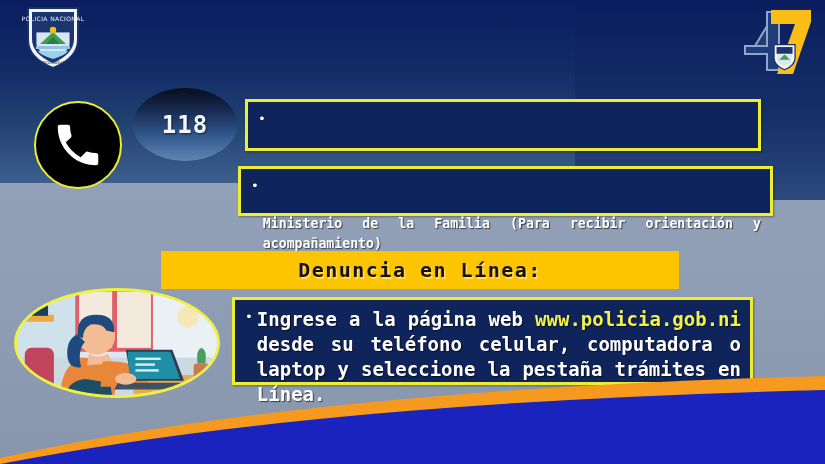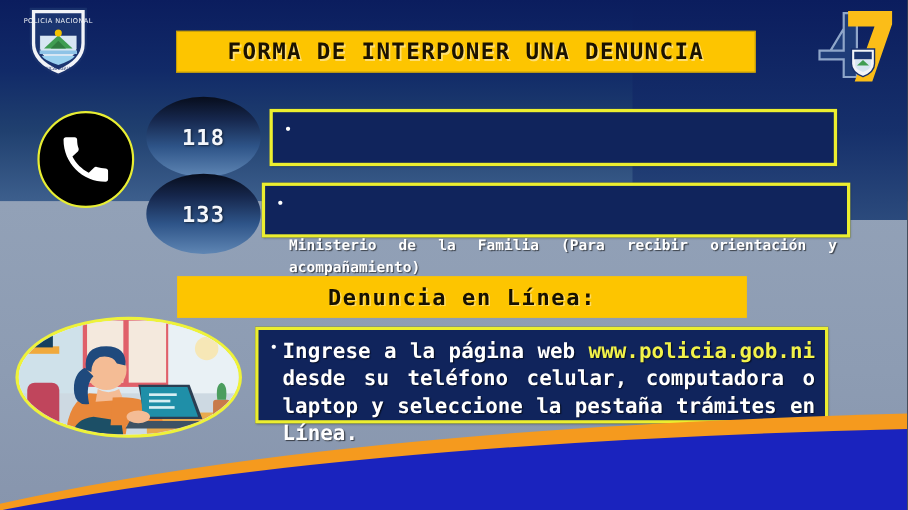--- a/index.html
+++ b/index.html
@@ -89,21 +89,21 @@
   .num-oval {
     position: absolute;
     width: 104px; height: 73px;
     border-radius: 50%;
     background: linear-gradient(to bottom, #070d1c 0%, #16274d 28%, #2e5488 62%, #5f86b4 100%);
     display: flex;
     align-items: center;
     justify-content: center;
   }
   .num-oval span {
-    font-size: 20px;
+    font-size: 24px;
     font-weight: bold;
     color: #f4f7fb;
     letter-spacing: 1px;
     text-shadow: 1px 1px 2px rgba(0,0,0,0.55);
   }
   #oval-118 { left: 133px; top: 88px; }
   #oval-133 { left: 133px; top: 158px; }
   
   .info-box {
     position: absolute;
@@ -200,35 +200,29 @@
       <path d="M36 6 H76 V18 L58 70 H42 L60 20 H36 Z" fill="#fbbd18"></path>
       <g transform="translate(34,38) scale(0.42)">
         <path d="M12 6 H62 V38 Q62 56 37 66 Q12 56 12 38 Z" fill="#f2f4f8" stroke="#18306b" stroke-width="3"></path>
         <path d="M20 30 H54 V42 Q54 50 37 56 Q20 50 20 42 Z" fill="#d7e6f3"></path>
         <path d="M24 42 L37 30 L50 42 Z" fill="#3f9d52"></path>
         <path d="M18 12 H56 V28 H18 Z" fill="#1b3570"></path>
       </g>
     </svg>
   </div>
 
-  <div class="title-banner">
-    <span>FORMA DE INTERPONER UNA DENUNCIA</span>
-  </div>
 
   <div class="phone-circle">
     <svg viewBox="0 0 24 24">
       <path fill="#ffffff" d="M6.6 10.8c1.4 2.8 3.8 5.1 6.6 6.6l2.2-2.2c.3-.3.7-.4 1-.2 1.2.4 2.4.6 3.6.6.6 0 1 .4 1 1V20c0 .6-.4 1-1 1C10.6 21 3 13.4 3 4c0-.6.4-1 1-1h3.5c.6 0 1 .4 1 1 0 1.3.2 2.5.6 3.6.1.4 0 .8-.2 1.1l-2.3 2.1z"></path>
     </svg>
   </div>
 
   <div class="num-oval" id="oval-118">
     <span>118</span>
-  </div>
-  <div class="num-oval" id="oval-133">
-    <span>133</span>
   </div>
 
   <div class="info-box" id="box-118">
     <div class="bullet">•</div>
   </div>
 
   <div class="info-box" id="box-133">
     <div class="bullet">•</div>
     <div class="info-text">Ministerio de la Familia (Para recibir orientación y acompañamiento)</div>
   </div>

